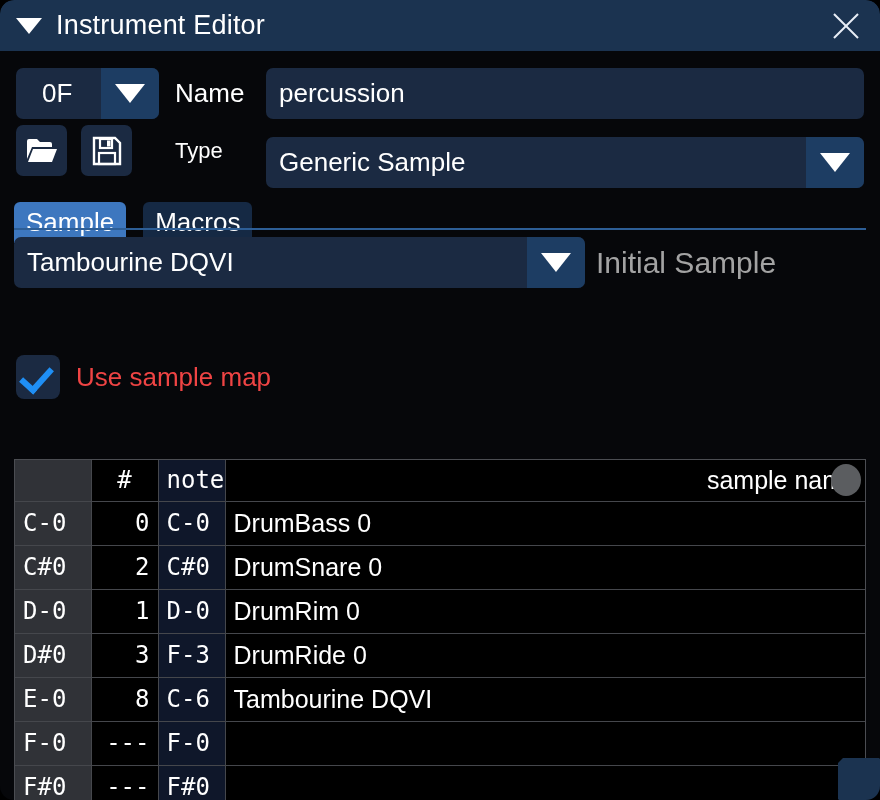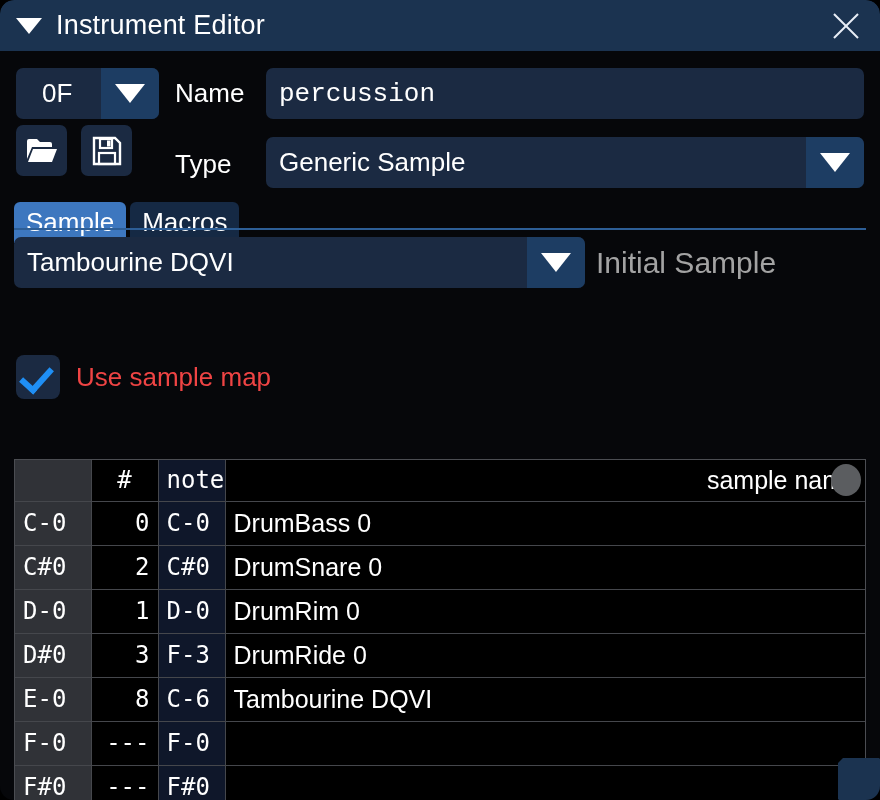--- a/index.html
+++ b/index.html
@@ -113,52 +113,52 @@
   #idx-combo .field-text { font-size: 26px; flex: 1; padding-left: 26px; }
 
   #name-label {
     position: absolute; left: 175px; top: 17px;
     width: 85px; height: 51px;
     color: #ffffff; font-size: 26px;
     display: flex; align-items: center;
   }
   #name-input {
     position: absolute; left: 266px; top: 17px;
-    width: 598px; height: 51px; font-family: Liberation Mono, monospace;
+    width: 598px; height: 51px;
   }
 
   
   .icon-btn {
     position: absolute;
     top: 74px;
     width: 51px; height: 51px;
     background: #1b2a42;
     border-radius: 7px;
     display: flex; align-items: center; justify-content: center;
   }
   #open-btn { left: 16px; }
   #save-btn { left: 81px; }
 
   #type-label {
-    position: absolute; left: 175px; top: 88px;
+    position: absolute; left: 175px; top: 74px;
     width: 85px; height: 51px;
-    color: #ffffff; font-size: 26px;
+    color: #ffffff; font-size: 22px;
     display: flex; align-items: center;
   }
   #type-combo {
     position: absolute; left: 266px; top: 74px;
     width: 598px; height: 51px; margin-top: 12px;
   }
   #type-combo .field-text { flex: 1; }
 
   
   #tabs {
     position: absolute; left: 14px; top: 136px;
     height: 56px;
-    display: flex; align-items: flex-end;
+    display: flex; align-items: flex-end; gap: 13px;
   }
   .tab {
     height: 41px;
     padding: 0 12px;
     border-radius: 6px 6px 0 0;
     color: #ffffff;
     font-size: 26px;
     display: flex; align-items: center;
     box-sizing: border-box;
   }

